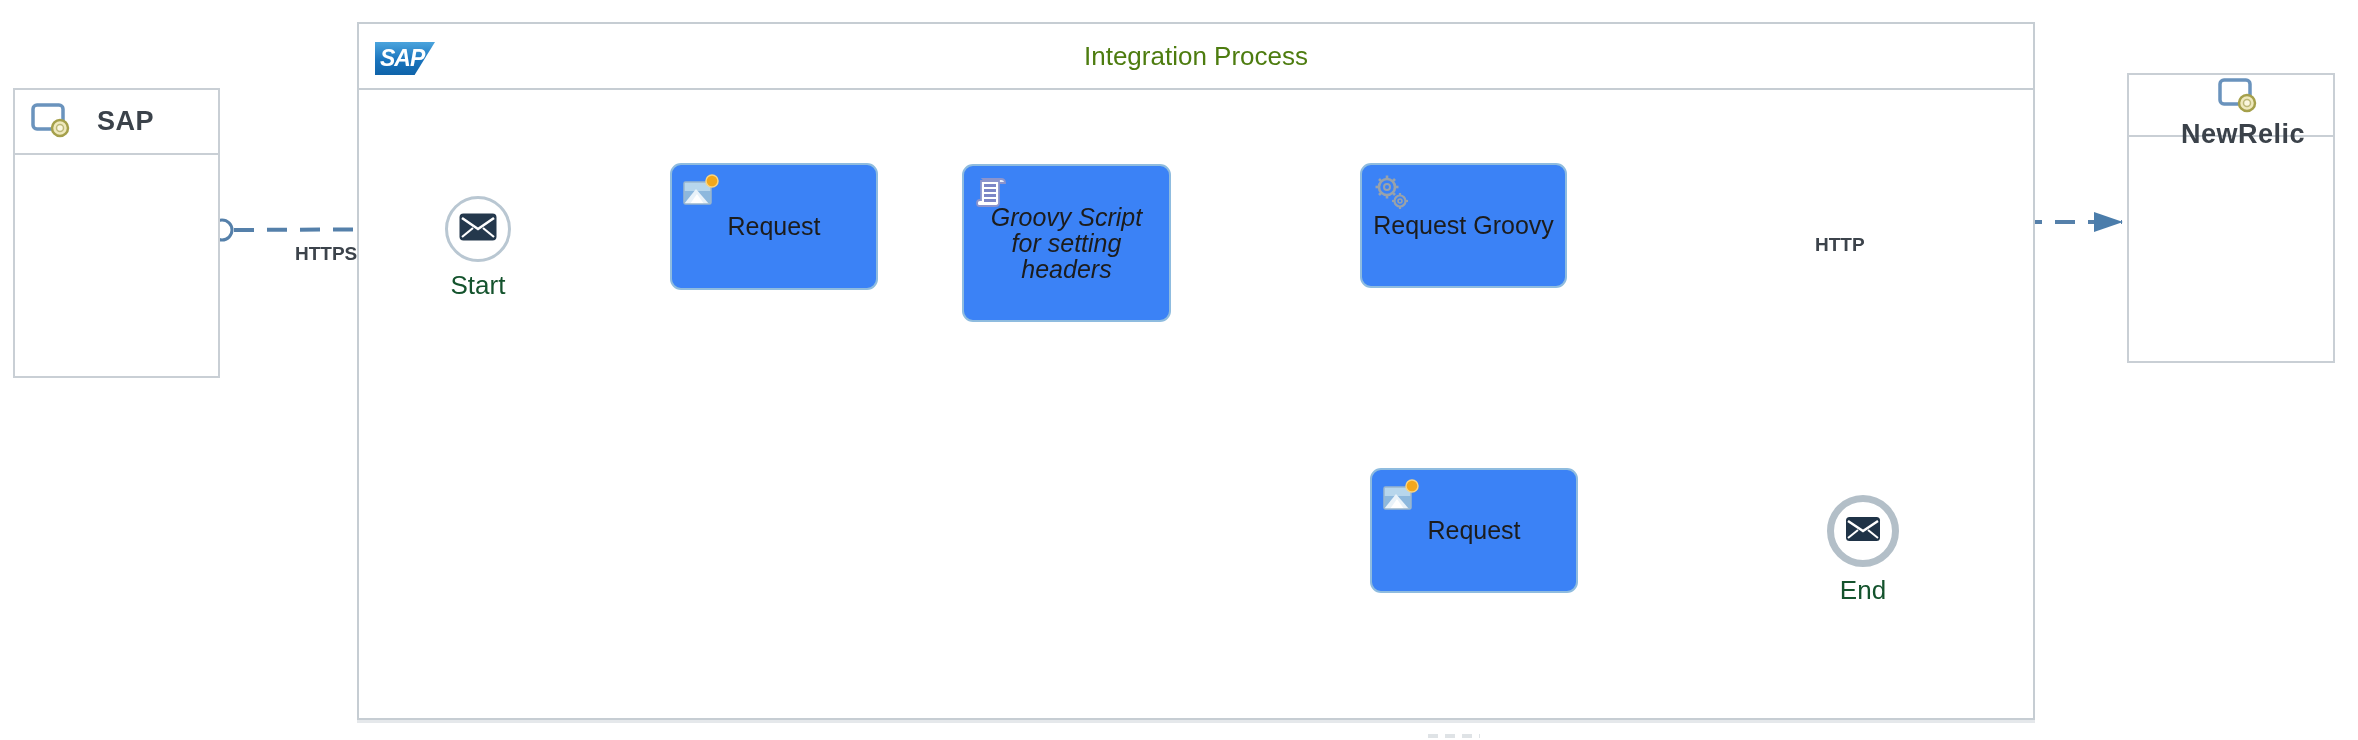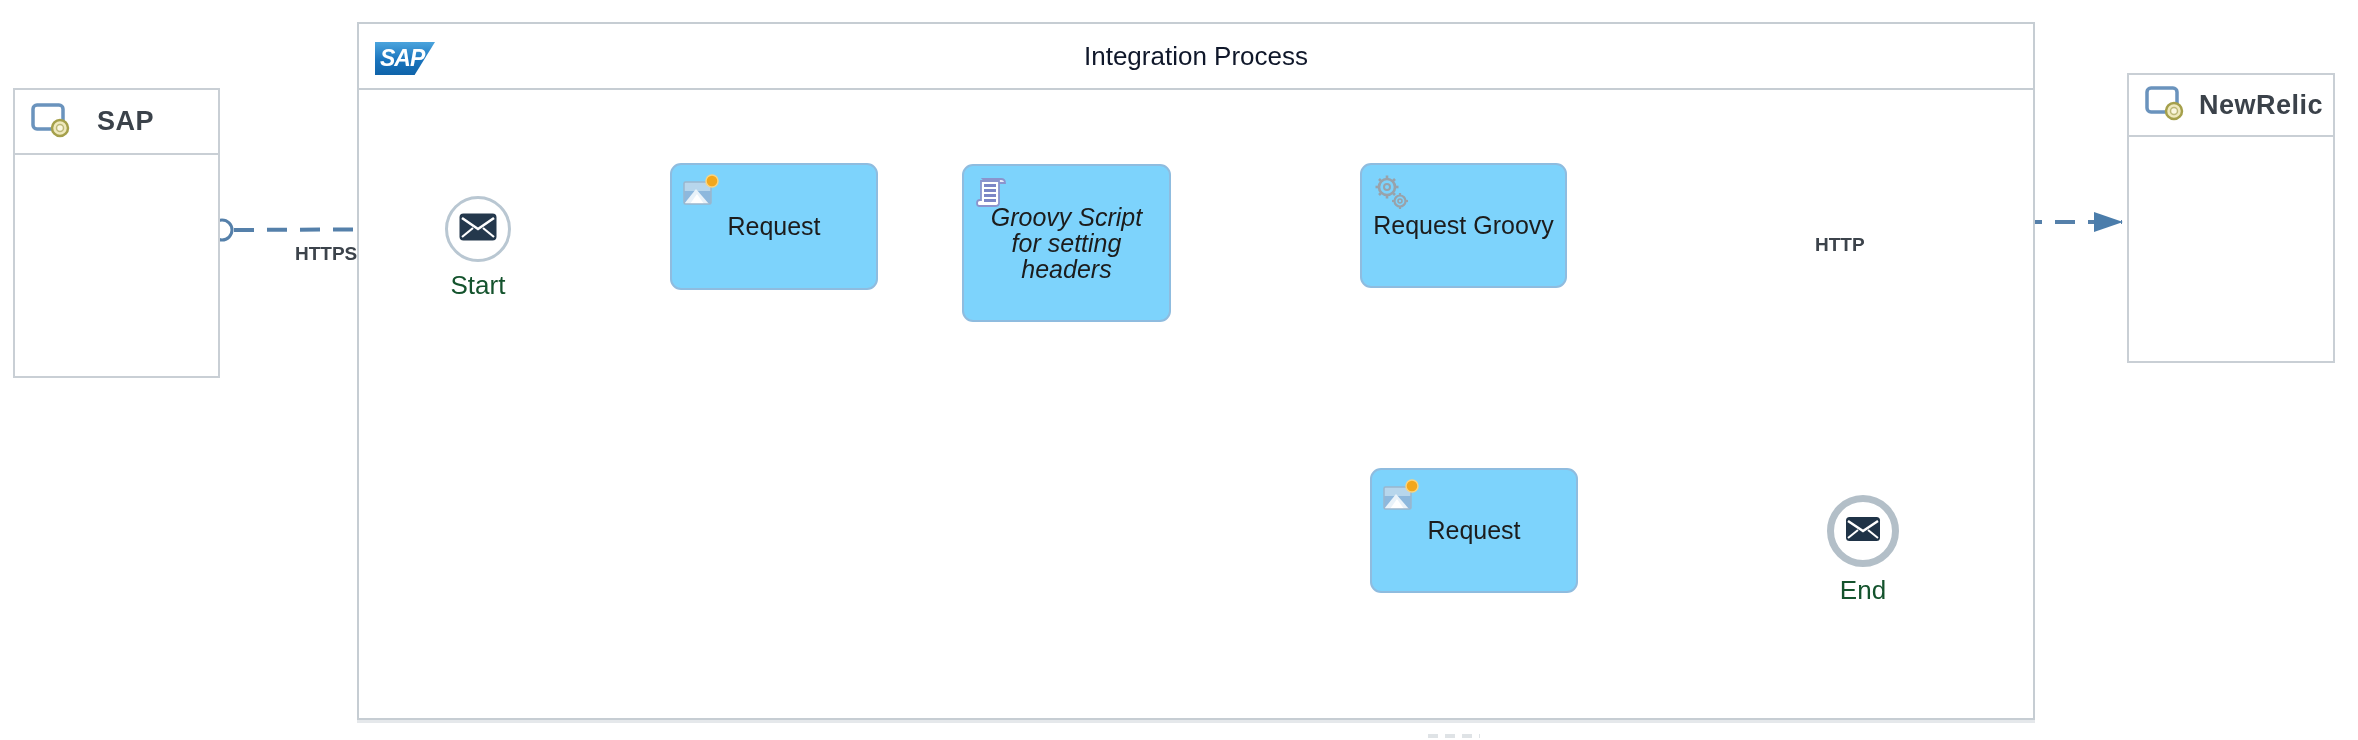--- a/index.html
+++ b/index.html
@@ -11,30 +11,30 @@
   .participant-header{display:flex;align-items:center;border-bottom:2px solid #c9cfd5;box-sizing:border-box;}
   .participant-label{font-size:27px;font-weight:600;color:#3b424a;letter-spacing:.5px;}
 
   
   .process{position:absolute;left:357px;top:22px;width:1678px;height:698px;
            background:#fff;border:2px solid #c6cdd3;box-sizing:border-box;
            box-shadow:0 3px 0 rgba(198,205,211,.45);}
   .process-header{position:relative;height:66px;border-bottom:2px solid #c6cdd3;box-sizing:border-box;}
   .process-title{position:absolute;left:0;right:0;top:0;bottom:0;display:flex;
                  align-items:center;justify-content:center;
-                 font-size:26px;font-weight:500;color:#0f172a;}
+                 font-size:26px;font-weight:500;color:#4d7c0f;}
   .sap-logo{position:absolute;left:16px;top:18px;width:60px;height:33px;
             background:linear-gradient(180deg,#4ba4dd 0%,#1a74bd 55%,#0f63a9 100%);
             clip-path:polygon(0 0,100% 0,66% 100%,0 100%);
             display:flex;align-items:center;}
   .sap-logo span{color:#fff;font-size:23px;font-weight:700;font-style:italic;
                  padding-left:5px;letter-spacing:-1px;line-height:1;}
 
   
-  .task{position:absolute;background:#7dd3fc;border:2px solid #8fbcdf;border-radius:11px;box-sizing:border-box;}
+  .task{position:absolute;background:#3b82f6;border:2px solid #8fbcdf;border-radius:11px;box-sizing:border-box;}
   .task-label{position:absolute;left:0;right:0;top:0;bottom:0;margin:auto;
               display:flex;align-items:center;justify-content:center;text-align:center;
               font-size:25px;line-height:1.05;color:#1c1c1c;}
   .task-label>span{display:inline-block;max-width:182px;}
   .task-icon{position:absolute;left:10px;top:9px;}
 
   
   .event{position:absolute;display:flex;align-items:center;justify-content:center;
          background:#fff;border-radius:50%;box-sizing:border-box;}
   .event-start{border:3px solid #b9c7d2;}
@@ -84,21 +84,21 @@
         <rect x="6" y="5" width="30" height="24" rx="4" fill="#ffffff" stroke="#6a93bd" stroke-width="3.5"></rect>
         <circle cx="33" cy="28" r="8" fill="#efe9bd" stroke="#a5a04b" stroke-width="2.5"></circle>
         <circle cx="33" cy="28" r="3.5" fill="#fbf7df" stroke="#bcb878" stroke-width="1.5"></circle>
       </svg>
     </span>
     <span class="participant-label" style="margin-left:24px;">SAP</span>
   </div>
 </div>
 
 <div class="participant" style="left:2127px;top:73px;width:208px;height:290px;">
-  <div class="participant-header" style="height:62px;padding-left:12px;">
+  <div class="participant-header" style="height:62px;padding-left:12px;flex-direction:column;">
     <span>
       <svg width="46" height="40" viewBox="0 0 46 40">
         <rect x="6" y="5" width="30" height="24" rx="4" fill="#ffffff" stroke="#6a93bd" stroke-width="3.5"></rect>
         <circle cx="33" cy="28" r="8" fill="#efe9bd" stroke="#a5a04b" stroke-width="2.5"></circle>
         <circle cx="33" cy="28" r="3.5" fill="#fbf7df" stroke="#bcb878" stroke-width="1.5"></circle>
       </svg>
     </span>
     <span class="participant-label" style="margin-left:12px;">NewRelic</span>
   </div>
 </div>

